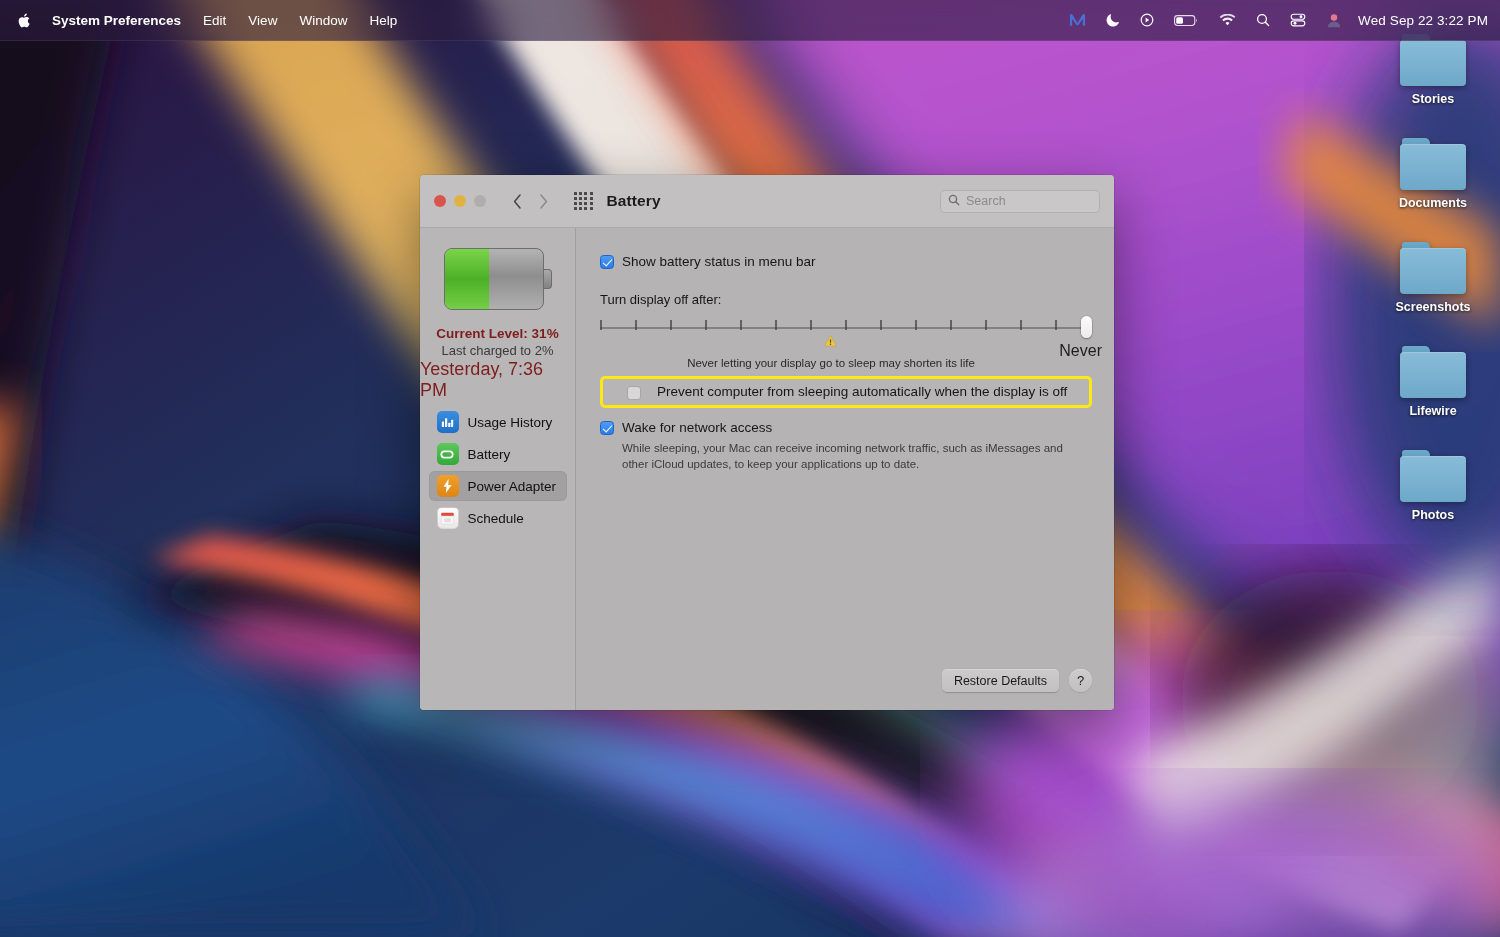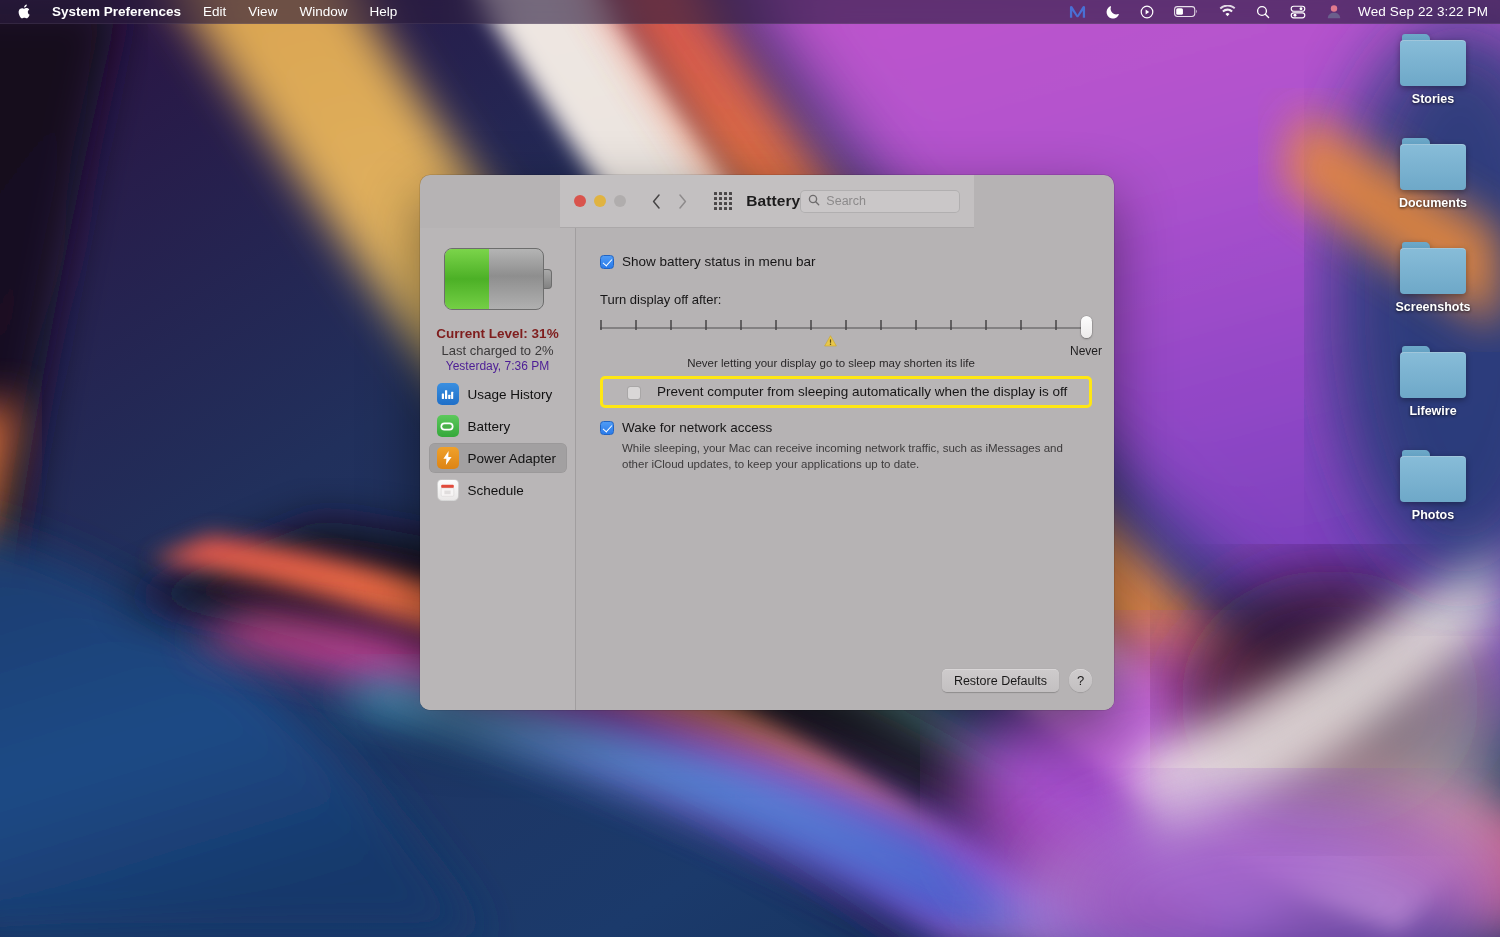--- a/index.html
+++ b/index.html
@@ -9,21 +9,21 @@
     background:#1b2a4a;
     position:relative;
   }
 
   
   #wallpaper { position:absolute; inset:0; overflow:hidden; background:#16203c; }
   #wallpaper svg { position:absolute; inset:0; width:1500px; height:937px; }
 
   
   #menubar {
-    position:absolute; top:0; left:0; width:1500px; height:24px;
+    position:absolute; top:0; left:0; width:1500px; height:41px;
     background:rgba(42,28,62,0.62);
     backdrop-filter:blur(16px);
     display:flex; align-items:center;
     color:#fff; font-size:13.5px; z-index:60;
     border-bottom:0.5px solid rgba(255,255,255,0.07);
   }
   .mb-left { display:flex; align-items:center; gap:0; padding-left:14px; }
   .mb-item { padding:0 11px; line-height:25px; white-space:nowrap; font-size:13.5px; }
   .mb-item.bold { font-weight:bold; }
   .mb-apple { padding:0 10px 0 2px; display:flex; align-items:center; }
@@ -50,24 +50,24 @@
     border-top:1px solid rgba(255,255,255,0.35);
   }
   .desk-label {
     margin-top:6px; color:#fff; font-size:12.5px; font-weight:bold;
     text-shadow:0 1px 3px rgba(0,0,0,0.75); white-space:nowrap;
   }
 
   
   #prefs {
     position:absolute; left:420px; top:175px; width:694px; height:535px;
-    background:#b6b3b4; border-radius:10px; z-index:40;
+    background:#b6b3b4; border-radius:4px; z-index:40;
     box-shadow:0 22px 60px rgba(0,0,0,0.45), 0 0 0 0.5px rgba(0,0,0,0.18);
     overflow:hidden;
-    display:flex; flex-direction:column;align-items:center;
+    display:flex; flex-direction:column;
   }
   #titlebar {
     height:53px; flex:0 0 53px; background:#c3c0c1;
     display:flex; align-items:center; padding:0 14px;
     border-bottom:0.5px solid rgba(0,0,0,0.12);
   }
   .lights { display:flex; gap:8px; align-items:center; }
   .light { width:12px; height:12px; border-radius:50%; }
   .light.red { background:#d9544d; }
   .light.yellow { background:#e0b341; }
@@ -105,21 +105,21 @@
     background:linear-gradient(#7bd44a,#4cb026 50%,#74cf45);
   }
   .batt-nub {
     position:absolute; right:0; top:21px; width:8px; height:20px;
     border-radius:0 4px 4px 0;
     background:linear-gradient(#a9a9a9,#828282);
     border:1.5px solid #6d6d6d; border-left:none;
   }
   .sb-line1 { font-size:13.5px; font-weight:bold; color:#7f1d1d; margin-bottom:2px; }
   .sb-line2 { font-size:13px; color:#3b393a; margin-bottom:1px; }
-  .sb-line3 { font-size:12px; color:#4c1d95; }
+  .sb-line3 { font-size:18px; color:#7f1d1d; }
   .sb-list { margin-top:6px; width:138px; display:flex; flex-direction:column; gap:2px; }
   .sb-item {
     display:flex; align-items:center; gap:9px; height:30px;
     padding:0 8px; border-radius:6px; cursor:default;
   }
   .sb-item.selected { background:rgba(160,157,158,0.9); box-shadow:inset 0 0 0 0.5px rgba(0,0,0,0.08); }
   .sb-label { font-size:13.5px; color:#111; }
   .sb-ico { width:22px; height:22px; border-radius:5px; display:flex; align-items:center; justify-content:center; flex:0 0 22px; }
   .ico-usage { background:linear-gradient(#3a8fe0,#1f6fc8); }
   .ico-battery { background:linear-gradient(#5dc95c,#34a83a); }
@@ -152,21 +152,21 @@
   .ticks { position:absolute; left:0; right:0; top:4px; height:15px; display:flex; justify-content:space-between; }
   .ticks i { display:block; width:1.5px; height:10px; background:rgba(70,68,69,0.75); }
   .knob {
     position:absolute; right:0; top:0; width:11px; height:22px; border-radius:5.5px;
     background:linear-gradient(#fdfdfd,#eceaea);
     box-shadow:0 1px 2px rgba(0,0,0,0.35), 0 0 0 0.5px rgba(0,0,0,0.13);
   }
   .warn-row { display:flex; align-items:center; position:relative; height:18px; }
   .warn-center { display:flex; align-items:center; gap:6px; margin:0 auto; padding-right:30px;flex-direction:column; }
   .warn-text { font-size:11.5px; color:#2a2829; }
-  .never-label { position:absolute; right:-10px; font-size:12px; color:#1e1d1e; }
+  .never-label { position:absolute; right:-10px; font-size:16px; color:#1e1d1e; }
 
   
   #highlight-box {
     margin-top:16px; border:3px solid #ffe713; border-radius:5px;
     padding:5px 8px 5px 24px; display:flex; align-items:center; gap:16px;
     background:rgba(255,255,255,0.03);
   }
   .desc {
     font-size:11.5px; color:#3d3b3c; line-height:15.5px;
     margin:5px 0 0 22px; max-width:490px;

